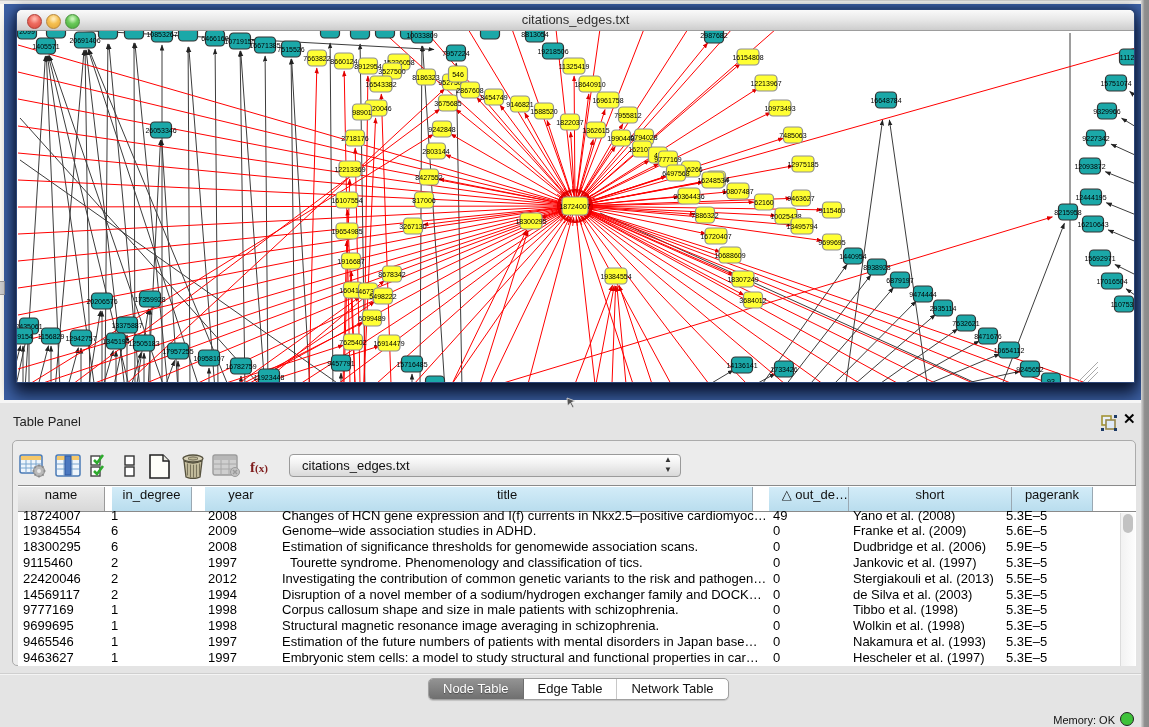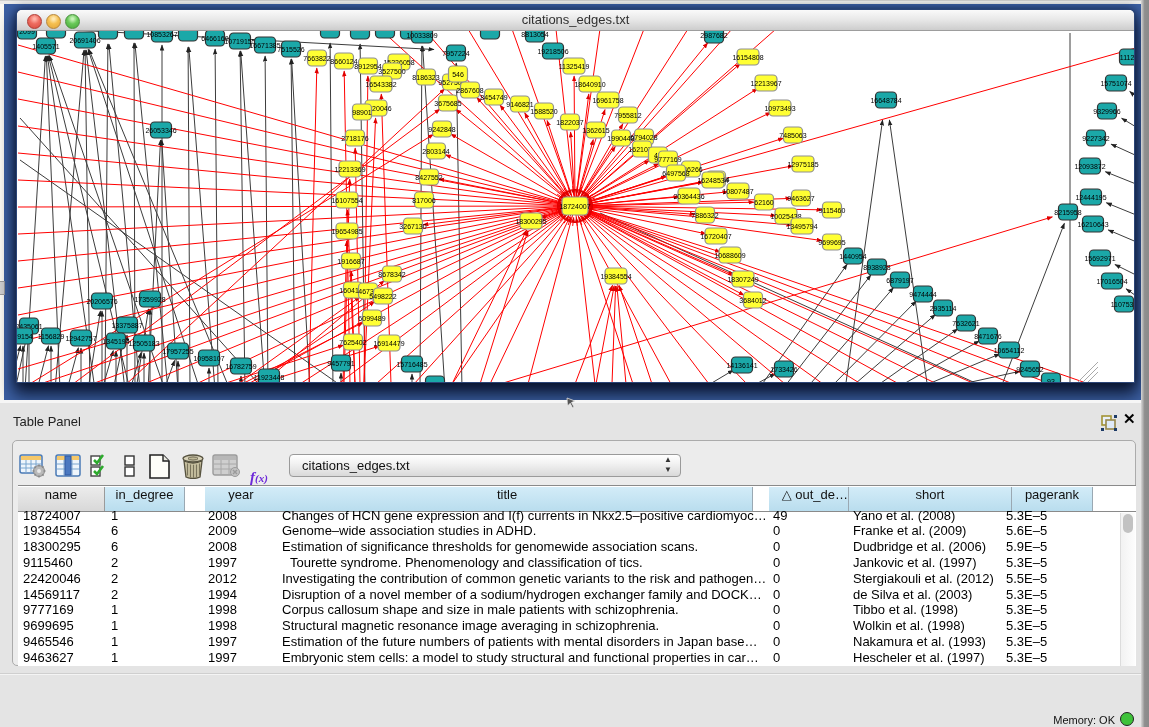--- a/index.html
+++ b/index.html
@@ -881,27 +881,27 @@
  <path d="M3 7 L5 23 Q12 26 19 23 L21 7 Q12 11 3 7 Z" fill="#c9c2a2" stroke="#55513e" stroke-width="1.3"></path>
  <path d="M6.5 9.5v12M9.5 10.5v13M12.5 10.8v13M15.5 10.5v13M18.5 9.5v12" stroke="#7a745c" stroke-width="1.2"></path>
 </svg></div>
 <div class="abs ticon" style="left:199px"><svg width="30" height="24">
  <rect x="1" y="1" width="24" height="20" rx="2" fill="#cfcfcf" stroke="#9a9a9a" stroke-width="1.4"></rect>
  <rect x="2" y="2" width="22" height="4" fill="#b8b8b8"></rect>
  <path d="M2 10h22M2 15h22M9 6v14M17 6v14" stroke="#a8a8a8" stroke-width="1"></path>
  <circle cx="23" cy="18" r="4.5" fill="#c2c2c2" stroke="#9a9a9a"></circle>
  <path d="M21 16l4 4M25 16l-4 4" stroke="#9a9a9a" stroke-width="1.4"></path>
 </svg></div>
-<div class="abs" style="left:237px;top:28px;font-family:'Liberation Serif',serif;font-style:italic;font-weight:bold;font-size:15px;color:#6d28d9">f<span style="font-size:11px">(x)</span></div>
+<div class="abs" style="left:237px;top:18px;font-family:'Liberation Serif',serif;font-weight:bold;font-size:15px;color:#7f1d1d">f<span style="font-size:11px">(x)</span></div>
 
     <div class="abs" id="combo">citations_edges.txt<span class="arrows">▲<br>▼</span></div>
     <div class="abs" id="table">
       <div id="thead">
         <div class="th th0" style="left:0;width:87px">name</div>
-        <div class="th" style="left:87px;width:80px">in_degree</div>
+        <div class="th" style="left:94px;width:80px">in_degree</div>
         <div class="th" style="left:187px;width:73px">year</div>
         <div class="th" style="left:244px;width:491px">title</div>
         <div class="th" style="left:751px;width:80px;text-align:right;padding-left:4px">△ out_de…</div>
         <div class="th" style="left:831px;width:163px">short</div>
         <div class="th" style="left:994px;width:81px">pagerank</div>
       </div>
       <div class="trow" style="top:20.5px">
 <span style="left:5px">18724007</span>
 <span style="left:93px">1</span>
 <span style="left:190px">2008</span>
@@ -936,21 +936,21 @@
 <span style="left:755px">0</span>
 <span style="left:835px">Jankovic et al. (1997)</span>
 <span style="left:988px">5.3E–5</span>
 </div>
 <div class="trow" style="top:83.7px">
 <span style="left:5px">22420046</span>
 <span style="left:93px">2</span>
 <span style="left:190px">2012</span>
 <span style="left:264px">Investigating the contribution of common genetic variants to the risk and pathogen…</span>
 <span style="left:755px">0</span>
-<span style="left:835px">Stergiakouli et al. (2012)</span>
+<span style="left:835px">Stergiakouli et al. (2013)</span>
 <span style="left:988px">5.5E–5</span>
 </div>
 <div class="trow" style="top:99.5px">
 <span style="left:5px">14569117</span>
 <span style="left:93px">2</span>
 <span style="left:190px">1994</span>
 <span style="left:264px">Disruption of a novel member of a sodium/hydrogen exchanger family and DOCK…</span>
 <span style="left:755px">0</span>
 <span style="left:835px">de Silva et al. (2003)</span>
 <span style="left:988px">5.3E–5</span>
@@ -990,20 +990,25 @@
 <span style="left:755px">0</span>
 <span style="left:835px">Hescheler et al. (1997)</span>
 <span style="left:988px">5.3E–5</span>
 </div>
       <div class="abs" id="vsb">
           <div class="thumb"></div>
         </div>
     </div>
   </div>
   <div class="abs" id="groove"></div>
+  <div class="abs" id="tabs">
+    <div class="tab tabsel">Node Table</div>
+      <div class="tab">Edge Table</div>
+      <div class="tab">Network Table</div>
+  </div>
   <div class="abs" id="mem">
       <span>Memory: OK</span>
       <div id="memdot"></div>
     </div>
 </div>
 <div class="abs" id="strip"></div>
 <div class="abs" id="cursor"><svg width="12" height="12">
       <path d="M1,1 L9,4 L5.5,5.5 L8,10 L6.5,10.8 L4.2,6.3 L1.5,9 Z" fill="#555" stroke="#eee" stroke-width="0.7"></path>
     </svg></div>
 

